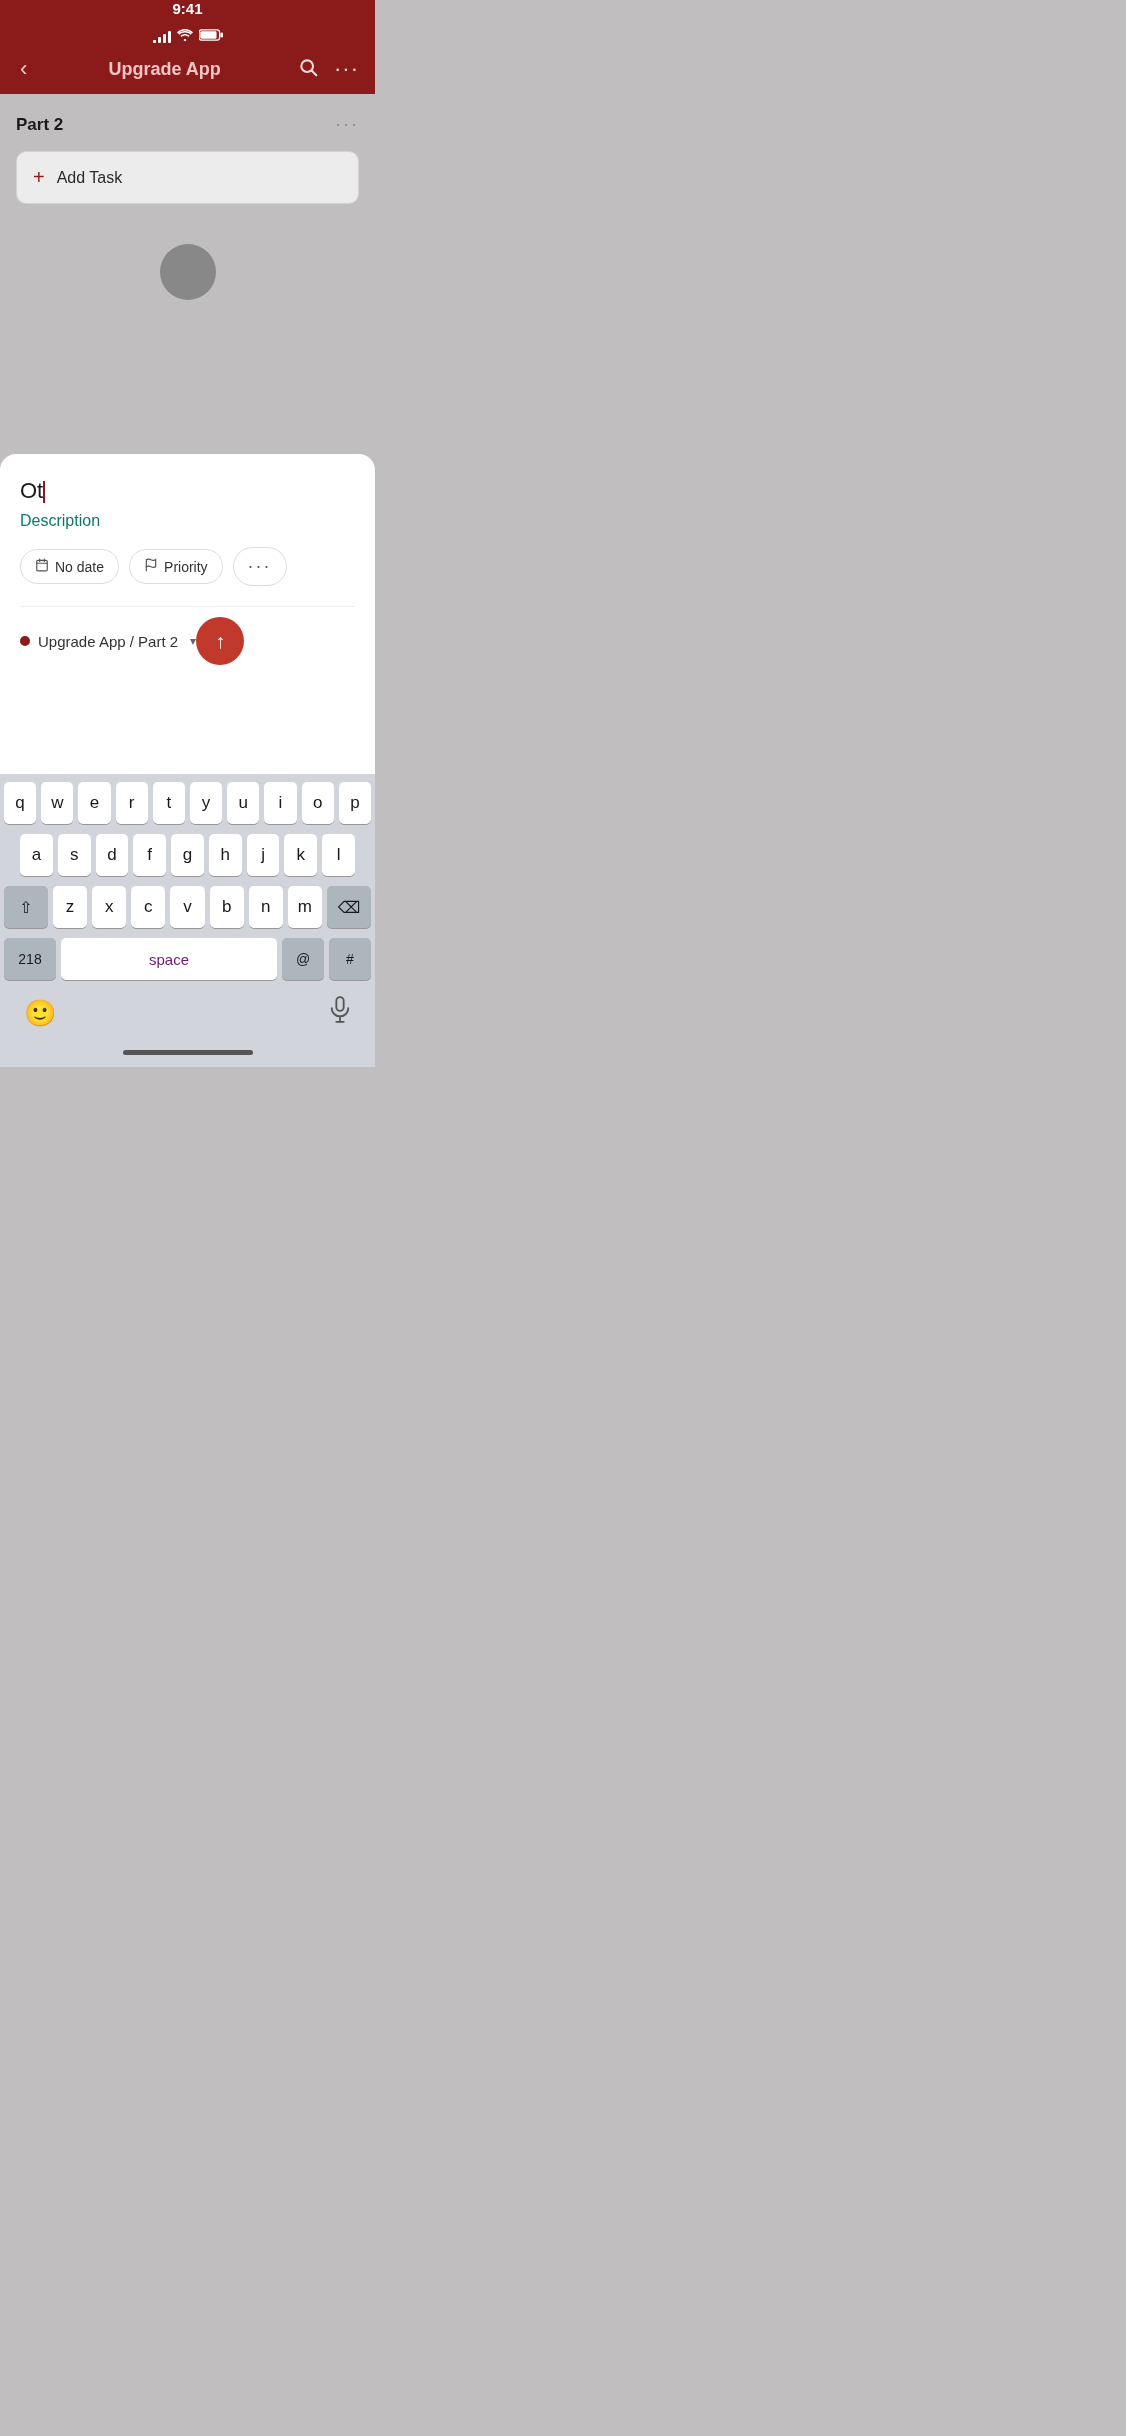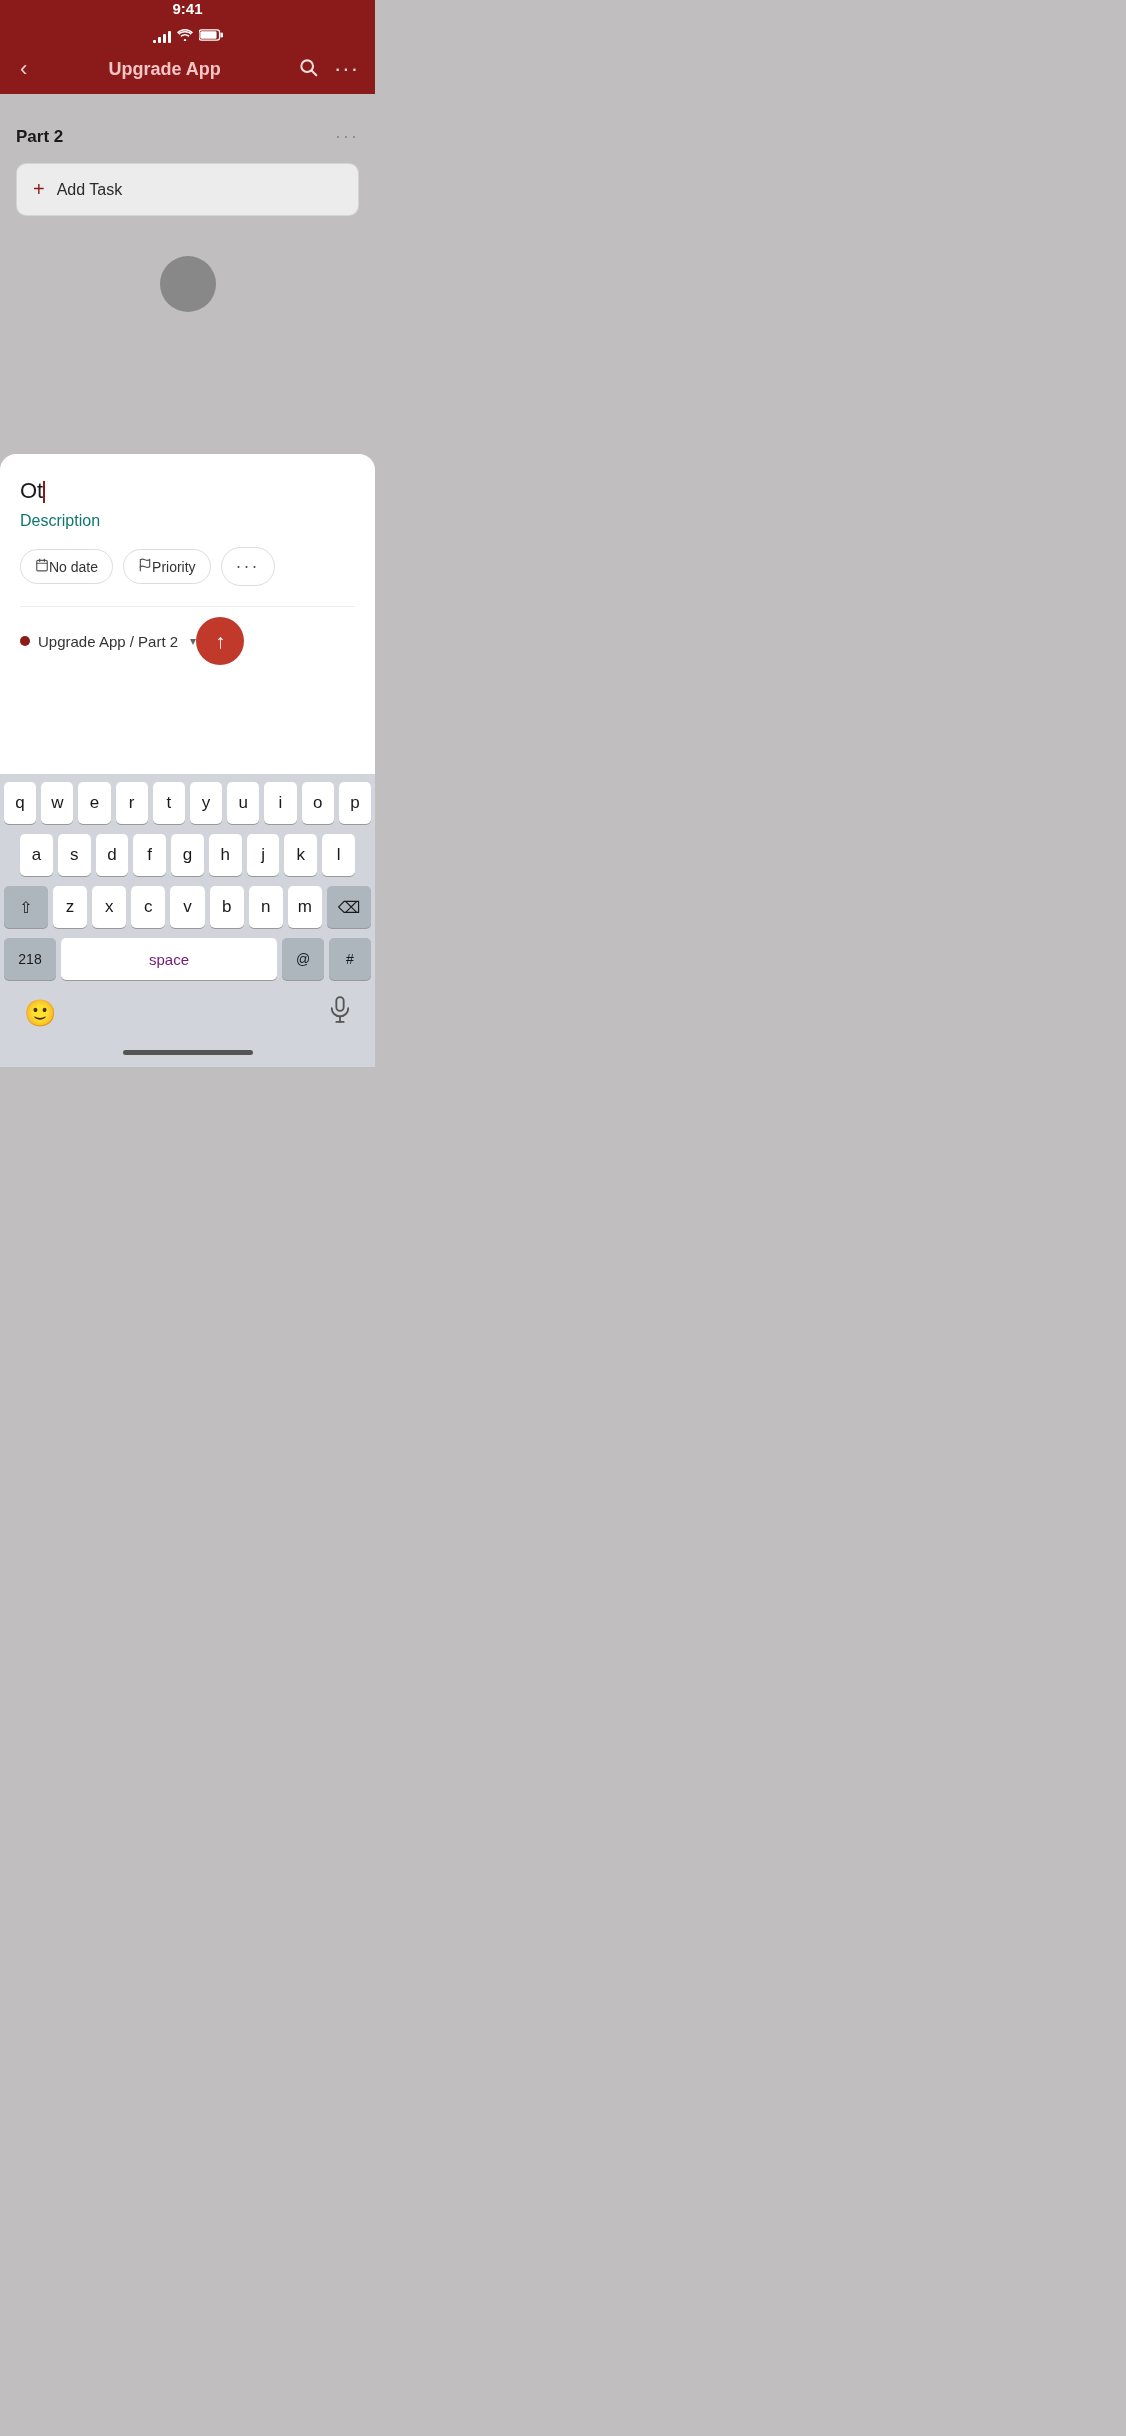--- a/index.html
+++ b/index.html
@@ -89,21 +89,21 @@
 
     .nav-icon {
       color: rgba(255,255,255,0.8);
       font-size: 20px;
       cursor: pointer;
     }
 
     
     .main-content {
       background: #c0bebe;
-      padding: 32px 16px;
+      padding: 20px 16px;
       min-height: 360px;
     }
 
     .section-header {
       display: flex;
       align-items: center;
       justify-content: space-between;
       margin-bottom: 16px;
     }
 
@@ -198,20 +198,21 @@
     .task-actions {
       display: flex;
       align-items: center;
       gap: 10px;
       margin-bottom: 20px;
     }
 
     .action-pill {
       display: flex;
       align-items: center;
+      gap: 6px;
       padding: 8px 14px;
       border: 1.5px solid #ddd;
       border-radius: 20px;
       cursor: pointer;
       background: white;
     }
 
     .action-pill-icon {
       font-size: 14px;
       color: #555;

